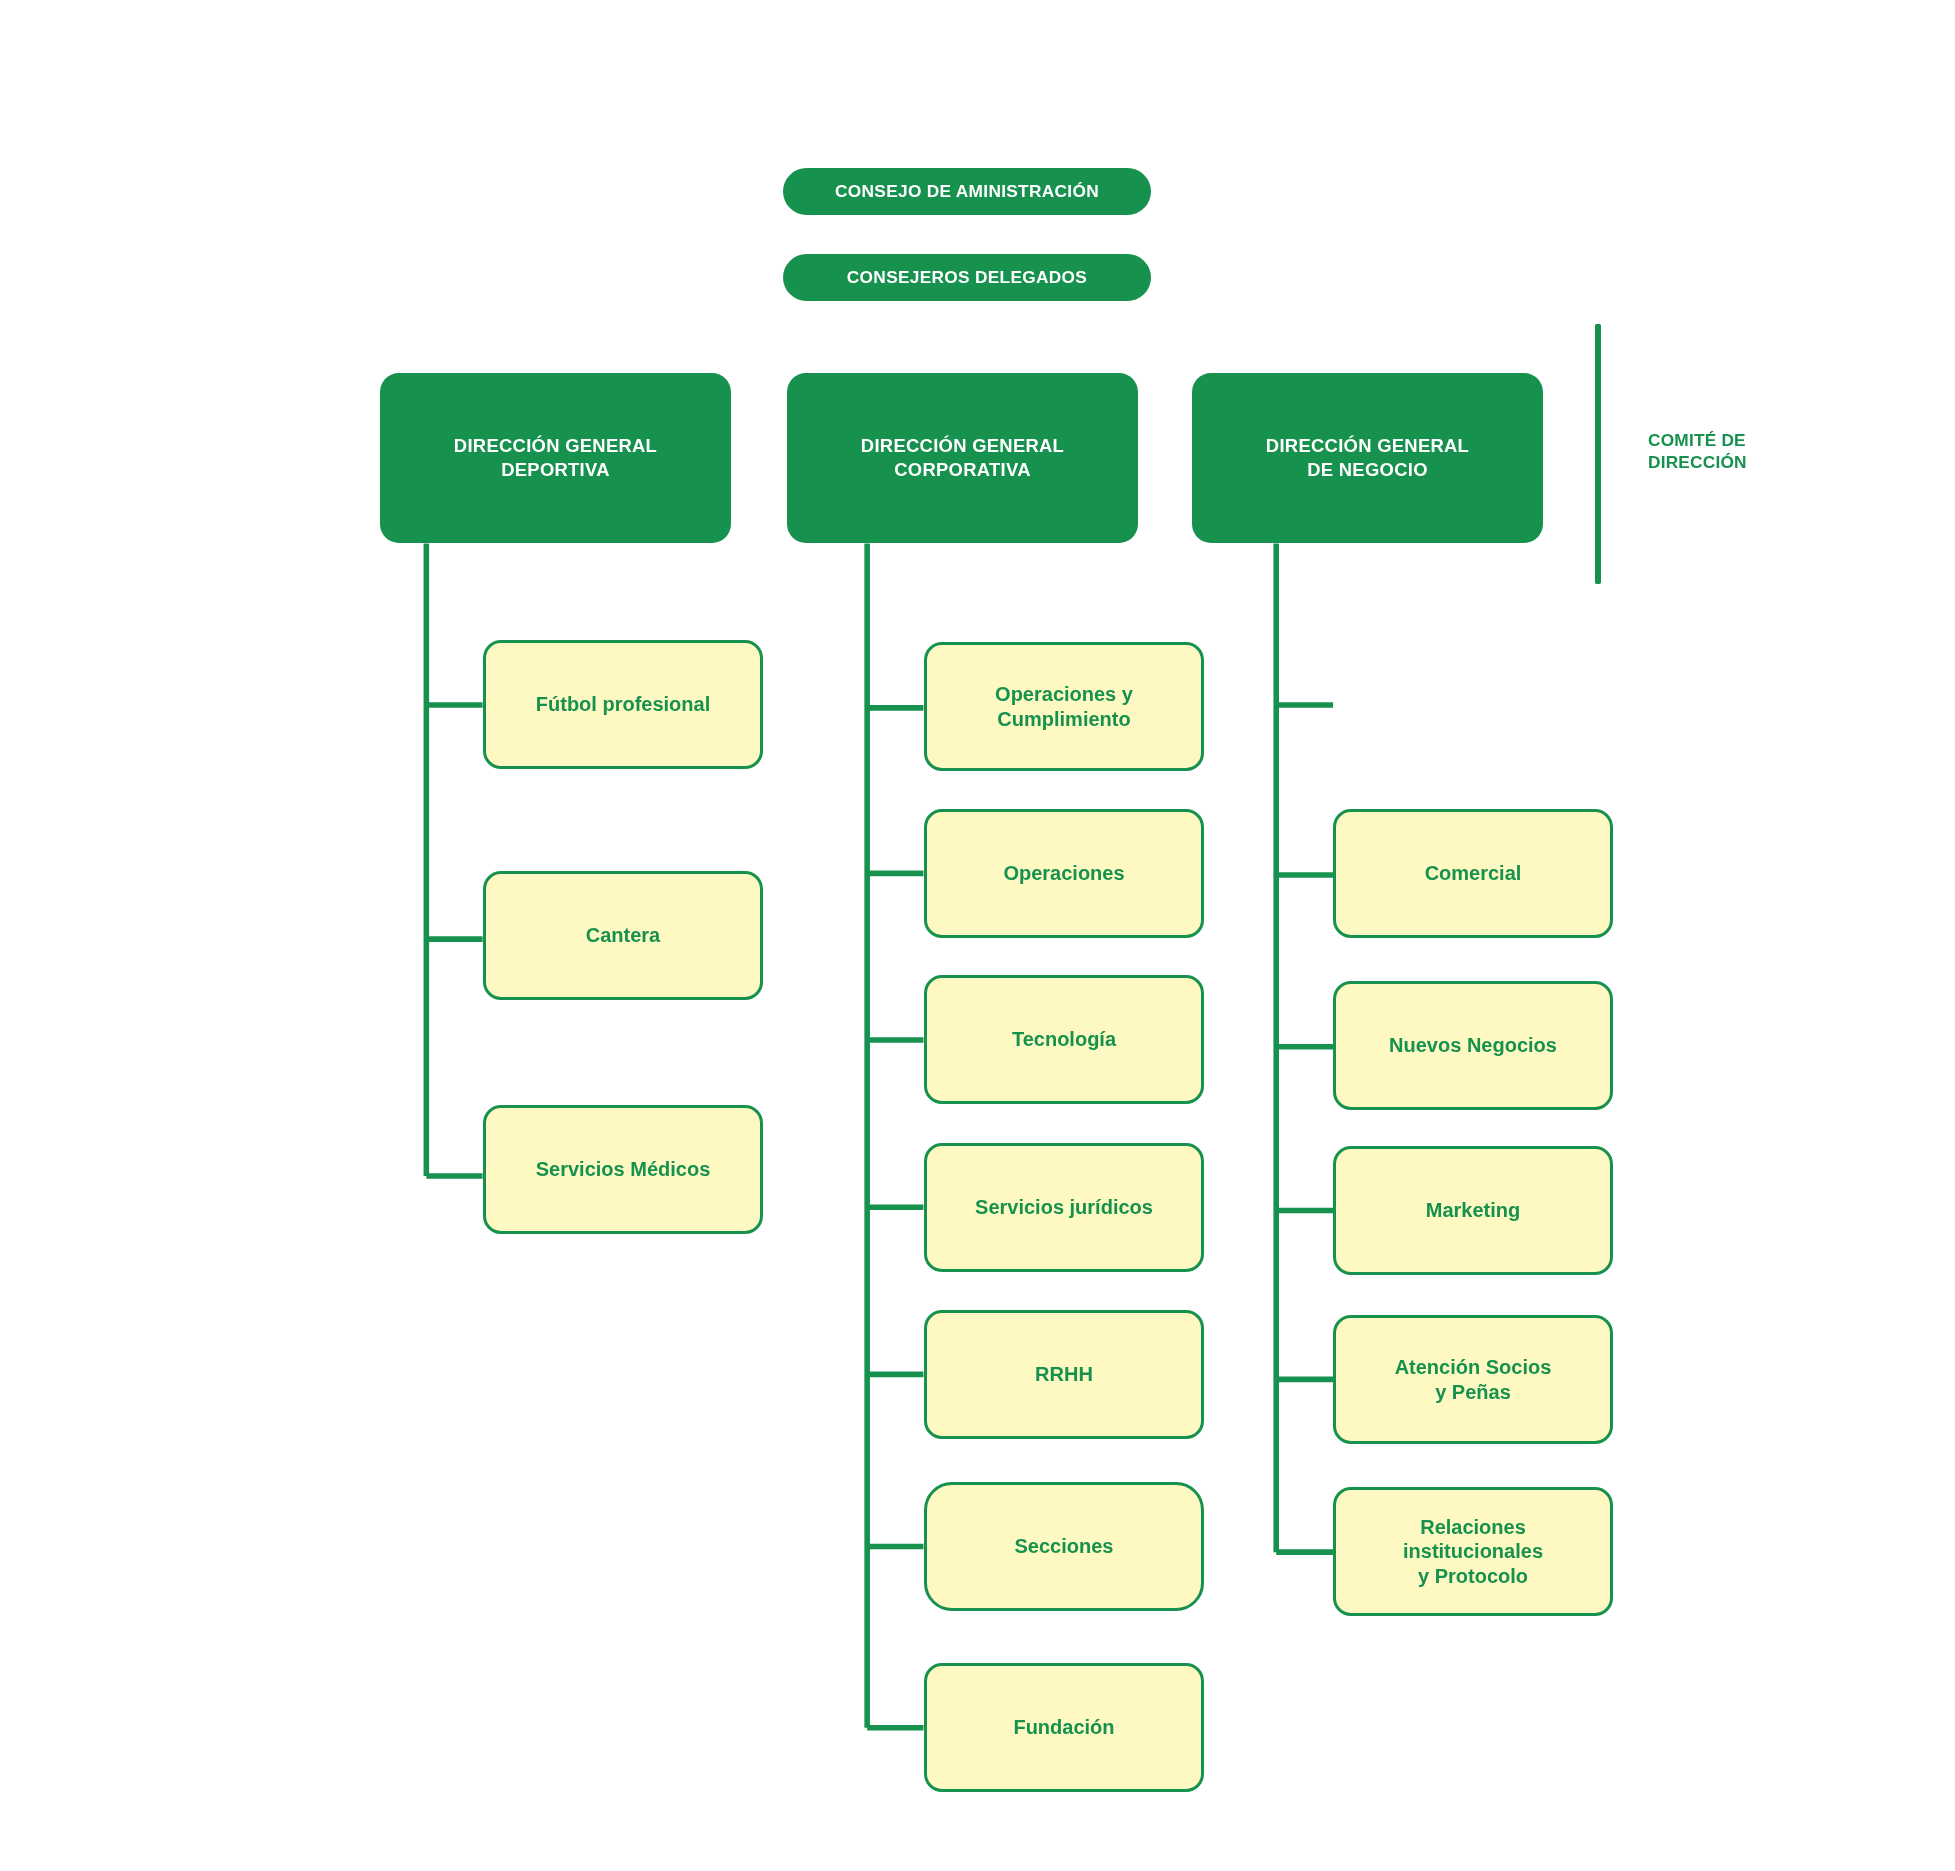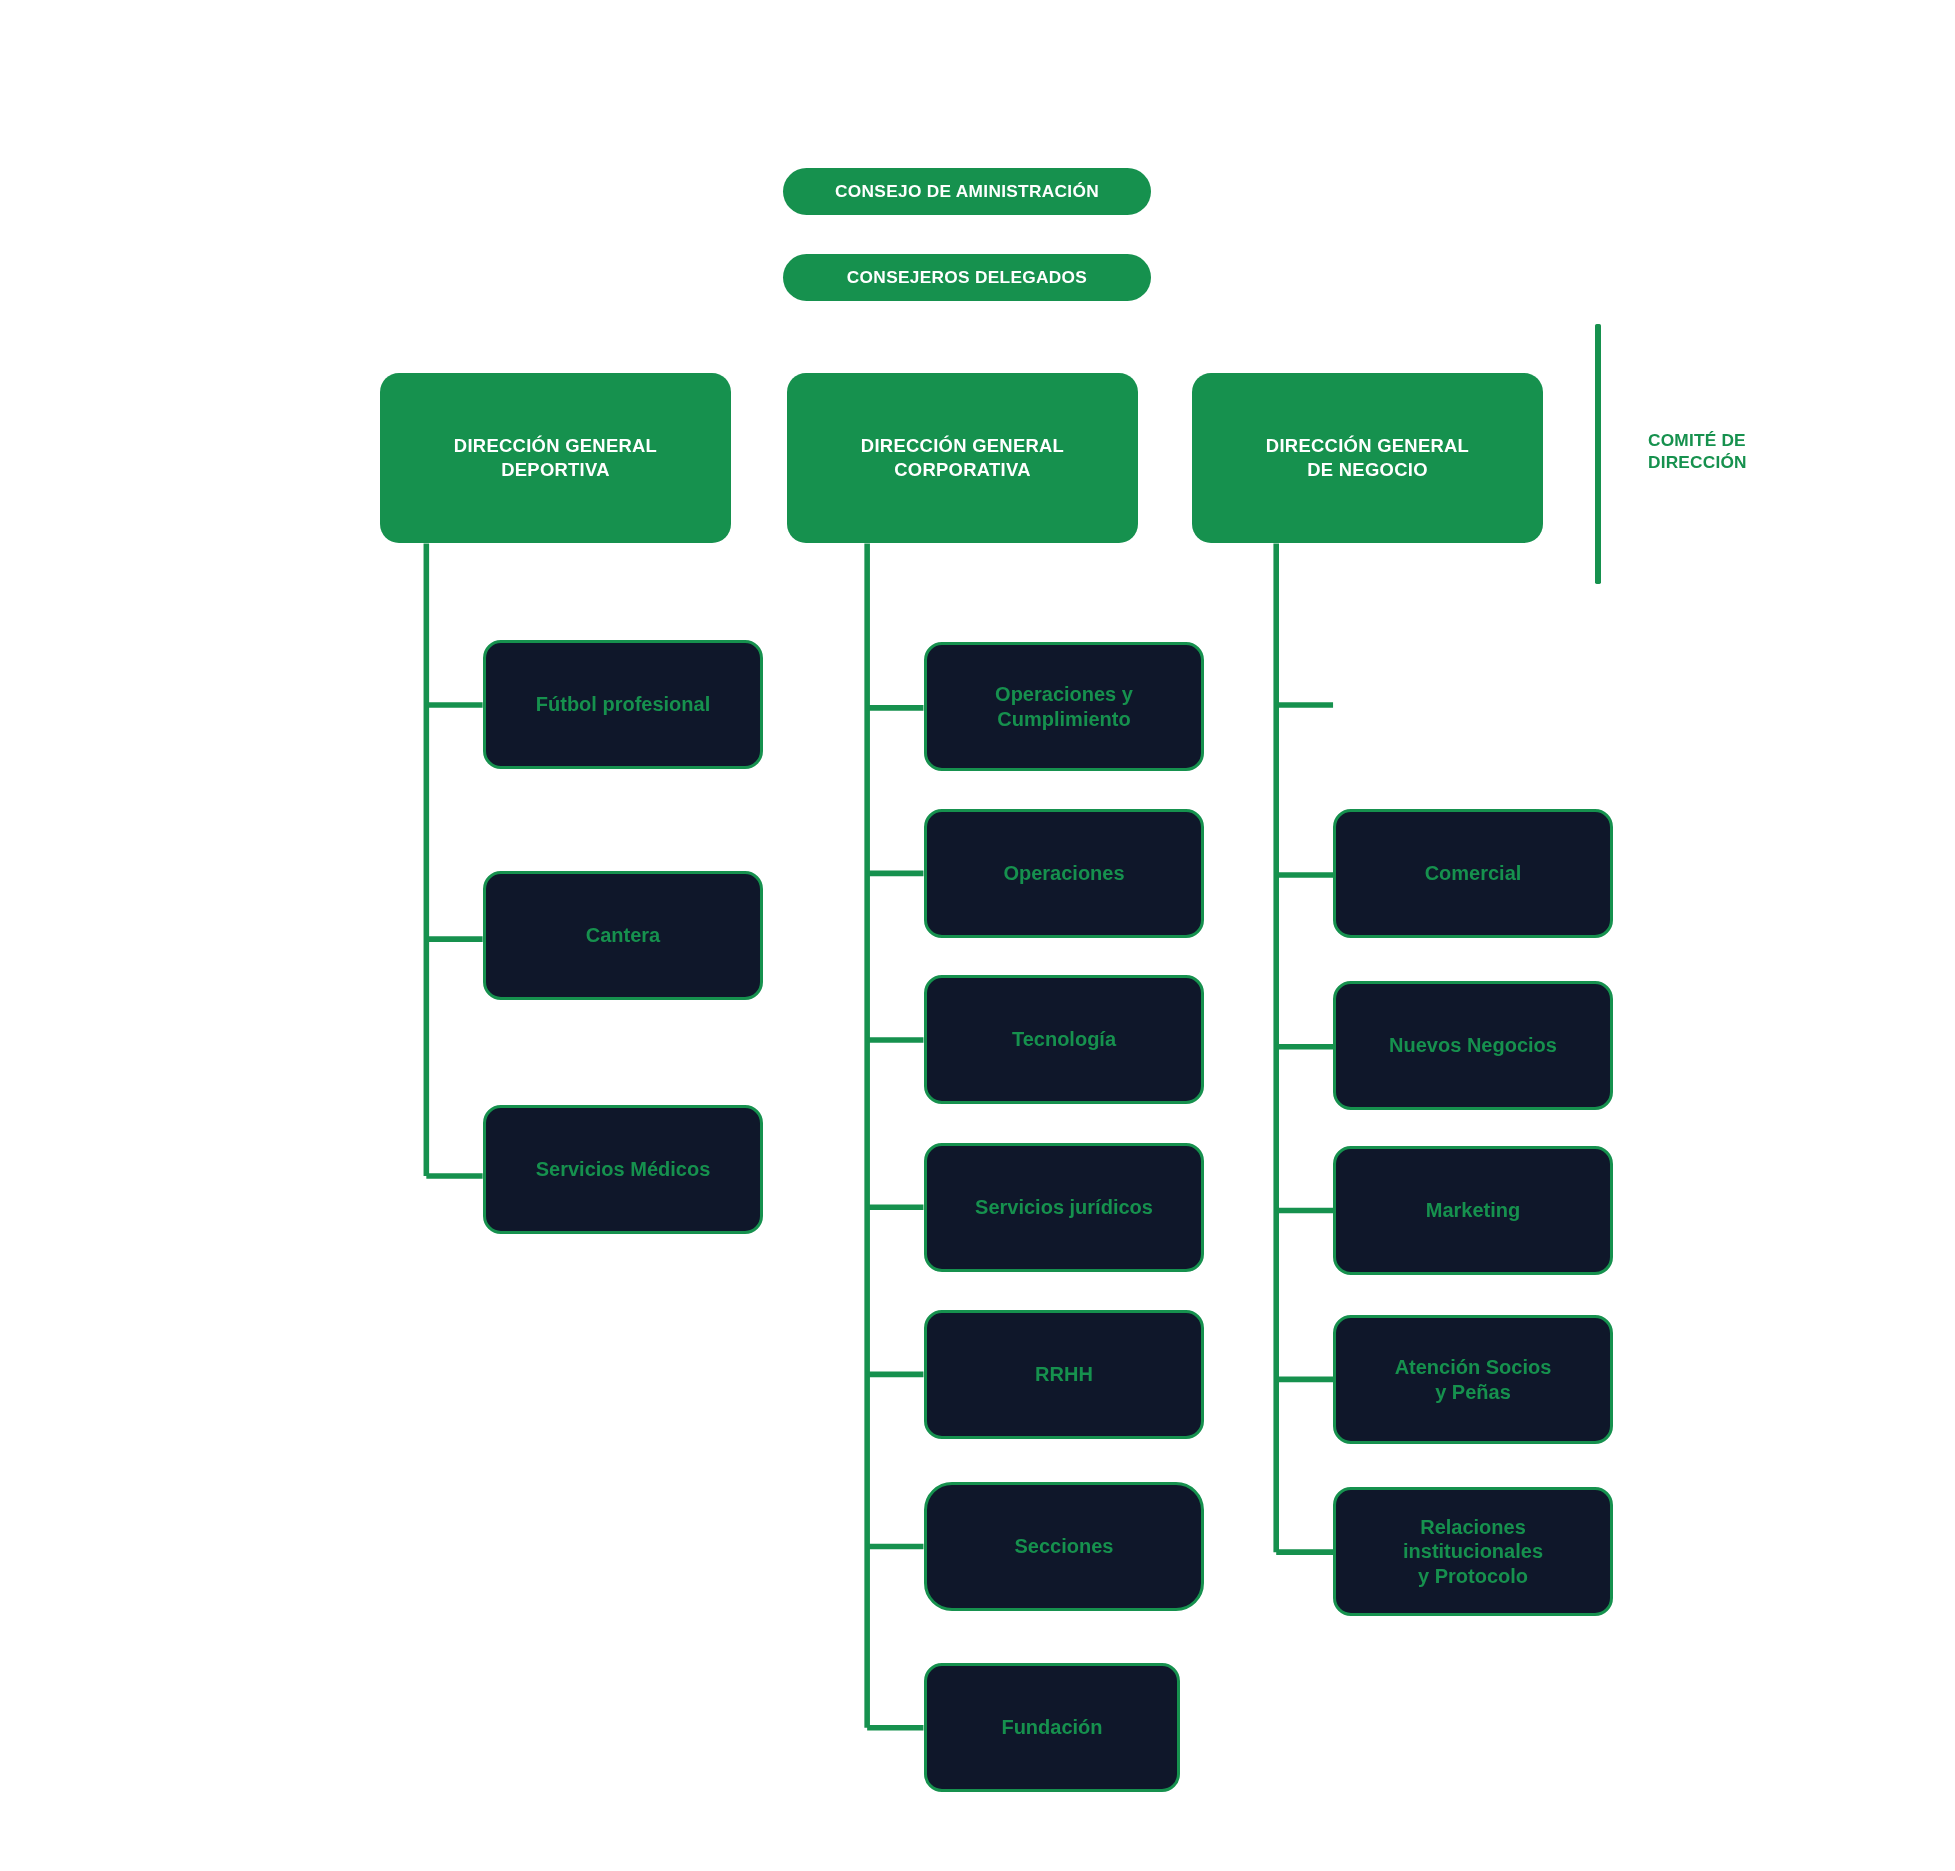--- a/index.html
+++ b/index.html
@@ -53,21 +53,21 @@
     text-align: center;
     line-height: 1.28;
     letter-spacing: 0.3px;
     box-sizing: border-box;
     padding: 0 13px;
   }
 
   
   .unit {
     position: absolute;
-    background: #0f172a;
+    background: #fef9c3;
     border: 3.9px solid #16914E;
     border-radius: 18px;
     display: flex;
     align-items: center;
     justify-content: center;
     color: #16914E;
     font-weight: bold;
     text-align: center;
     line-height: 1.22;
     box-sizing: border-box;
@@ -184,21 +184,21 @@
   </div>
 
   <div class="unit" style="left:924px; top:1310px; width:280px; height:129px; font-size:20px;">
     <span>RRHH</span>
   </div>
 
   <div class="unit" style="left:924px; top:1482px; width:280px; height:129px; font-size:20px;border-radius:28px;">
     <span>Secciones</span>
   </div>
 
-  <div class="unit" style="left:924px; top:1663px; width:256px; height:129px; font-size:20px;">
+  <div class="unit" style="left:924px; top:1663px; width:280px; height:129px; font-size:20px;">
     <span>Fundación</span>
   </div>
 
   <div class="dept" style="left:1192px; top:373px; width:351px; height:170px; font-size:18.4px;">
     <div>
       <div>DIRECCIÓN GENERAL</div>
       <div>DE NEGOCIO</div>
     </div>
   </div>
 

